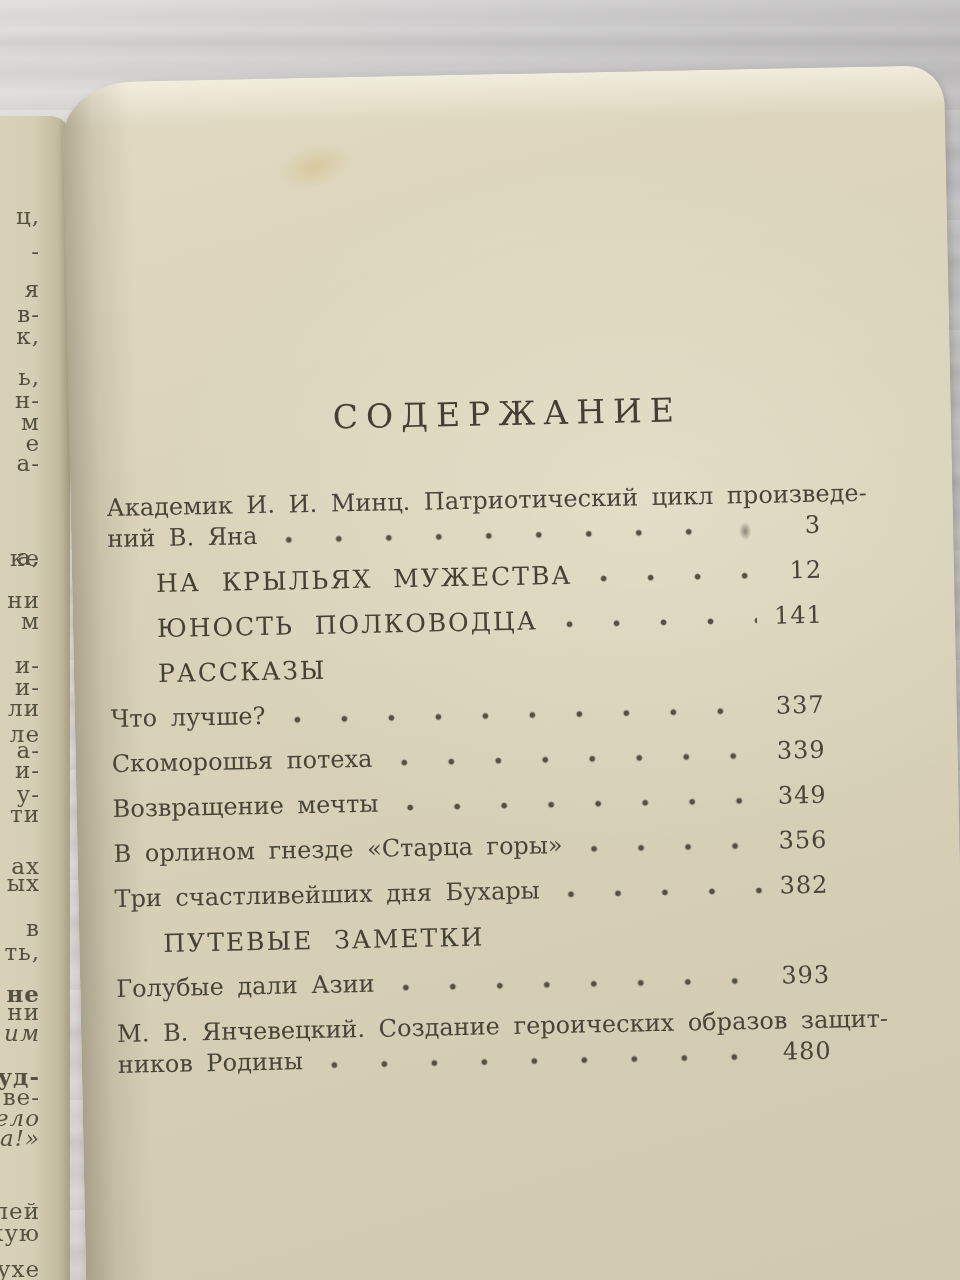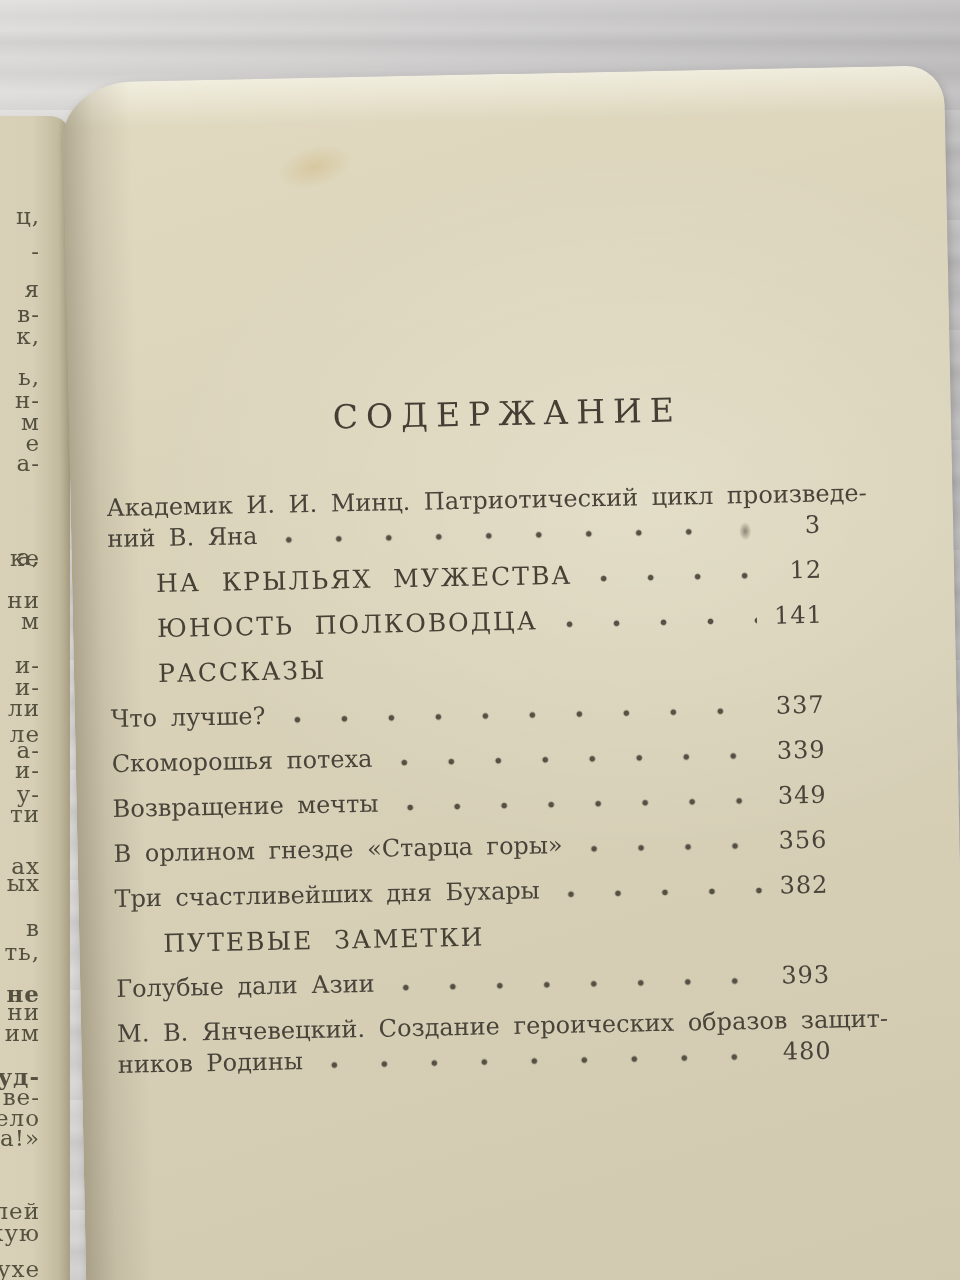--- a/index.html
+++ b/index.html
@@ -32,21 +32,21 @@
   .left-page{
     position:absolute;left:-12px;top:116px;width:82px;height:1164px;
     background:linear-gradient(to right,#d9d2b9 0%,#d6cfb5 55%,#c2bb9f 86%,#a99f84 100%);
     border-radius:0 20px 0 0;
   }
   .frag{
     position:absolute;right:30px;
     font-size:23px;line-height:23px;color:#55503f;white-space:nowrap;
     letter-spacing:1px;
   }
-  .frag.it{}
+  .frag.it{font-style:italic;}
 
   
   .main-page{
     position:absolute;left:62px;top:74px;width:882px;height:1230px;
     border-radius:72px 38px 0 0 / 56px 40px 0 0;
     transform:rotate(-1.15deg);transform-origin:50% 0;
     background:
       linear-gradient(to right, rgba(84,73,51,.34) 0px, rgba(84,73,51,.12) 30px, rgba(84,73,51,0) 68px),
       linear-gradient(to bottom, rgba(255,255,248,.55) 0px, rgba(255,255,248,0) 46px),
       radial-gradient(ellipse 700px 500px at 65% 35%, rgba(255,255,244,.25), rgba(0,0,0,0) 70%),

